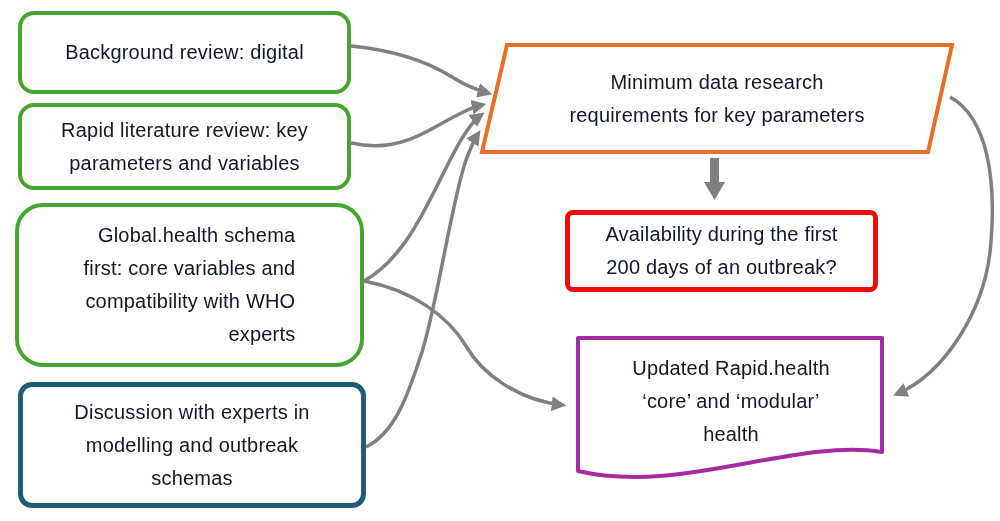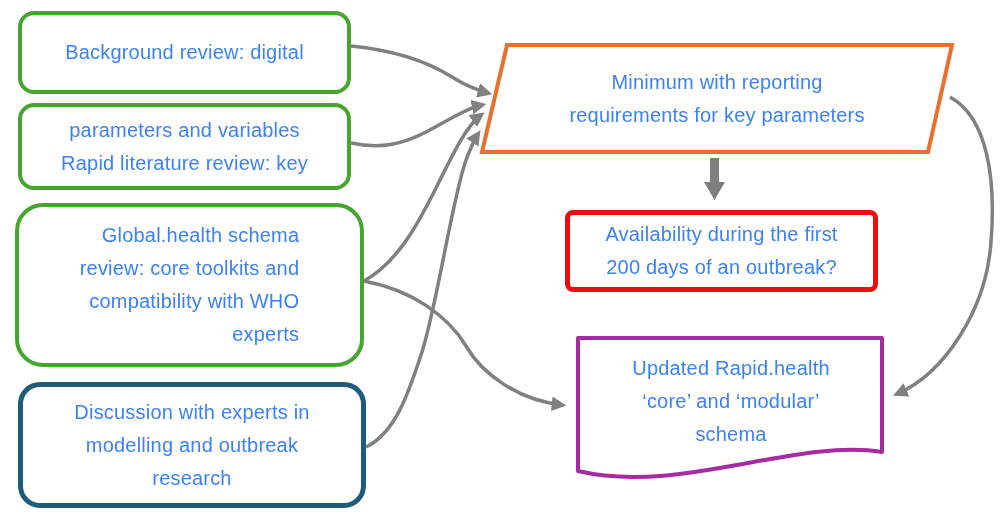--- a/index.html
+++ b/index.html
@@ -1,36 +1,36 @@
 <!DOCTYPE html>
 <html><head>
 <meta charset="utf-8">
 <style>
   html,body{margin:0;padding:0;background:#ffffff;}
   .canvas{
     position:relative;width:1000px;height:521px;background:#ffffff;
-    font-family:"Liberation Sans",sans-serif;color:#3b82f6;overflow:hidden;
+    font-family:"Liberation Sans",sans-serif;color:#0f172a;overflow:hidden;
   }
   .gfx{position:absolute;left:0;top:0;width:1000px;height:521px;}
   .node{
     position:absolute;display:flex;align-items:center;justify-content:center;
     text-align:center;background:#ffffff;box-sizing:border-box;
     border-style:solid;border-width:4px;
   }
   .txt{font-size:20px;line-height:33px;letter-spacing:0.2px;}
   .ln{display:block;white-space:nowrap;}
   .overlay{
     position:absolute;display:flex;align-items:center;justify-content:center;
     text-align:center;background:transparent;pointer-events:none;
   }
   
   .box-bg     {left:18px; top:11px;  width:333px;height:83px; border-radius:16px;}
   .box-lit    {left:18px; top:103px; width:333px;height:87px; border-radius:16px;}
   .box-gh     {left:15px; top:203px; width:349px;height:164px;border-radius:28px;}
-  .box-exp    {left:18px; top:382px; width:348px;height:126px;border-radius:22px;border-width:5px;}
+  .box-exp    {left:18px; top:382px; width:348px;height:126px;border-radius:14px;border-width:5px;}
   
   .box-avail  {left:565px;top:210px; width:313px;height:82px; border-radius:8px;border-width:5px;}
   .ov-minreq  {left:492px;top:47px;  width:450px;height:103px;}
   .ov-schema  {left:580px;top:340px; width:302px;height:122px;}
 </style>
 </head>
 <body>
 
 <div class="canvas">
 
@@ -58,57 +58,57 @@
   </svg>
 
   <div class="node box-bg" style="border-color: rgb(70, 165, 47);">
     <div class="txt">
       <span class="ln">Background review: digital</span>
     </div>
   </div>
 
   <div class="node box-lit" style="border-color: rgb(70, 165, 47);">
     <div class="txt">
+      <span class="ln">Rapid literature review: key</span>
       <span class="ln">parameters and variables</span>
-      <span class="ln">Rapid literature review: key</span>
     </div>
   </div>
 
   <div class="node box-gh" style="border-color: rgb(70, 165, 47); text-align: right;">
     <div class="txt">
       <span class="ln">Global.health schema</span>
-      <span class="ln">review: core toolkits and</span>
+      <span class="ln">first: core variables and</span>
       <span class="ln">compatibility with WHO</span>
       <span class="ln">experts</span>
     </div>
   </div>
 
   <div class="node box-exp" style="border-color: rgb(30, 92, 120);">
     <div class="txt">
       <span class="ln">Discussion with experts in</span>
       <span class="ln">modelling and outbreak</span>
-      <span class="ln">research</span>
+      <span class="ln">schemas</span>
     </div>
   </div>
 
   <div class="overlay ov-minreq">
     <div class="txt">
-      <span class="ln">Minimum with reporting</span>
+      <span class="ln">Minimum data research</span>
       <span class="ln">requirements for key parameters</span>
     </div>
   </div>
 
   <div class="node box-avail" style="border-color: rgb(238, 12, 12);">
     <div class="txt">
       <span class="ln">Availability during the first</span>
       <span class="ln">200 days of an outbreak?</span>
     </div>
   </div>
 
   <div class="overlay ov-schema">
     <div class="txt">
       <span class="ln">Updated Rapid.health</span>
       <span class="ln">‘core’ and ‘modular’</span>
-      <span class="ln">schema</span>
+      <span class="ln">health</span>
     </div>
   </div>
 
 </div>
 
 </body></html>

